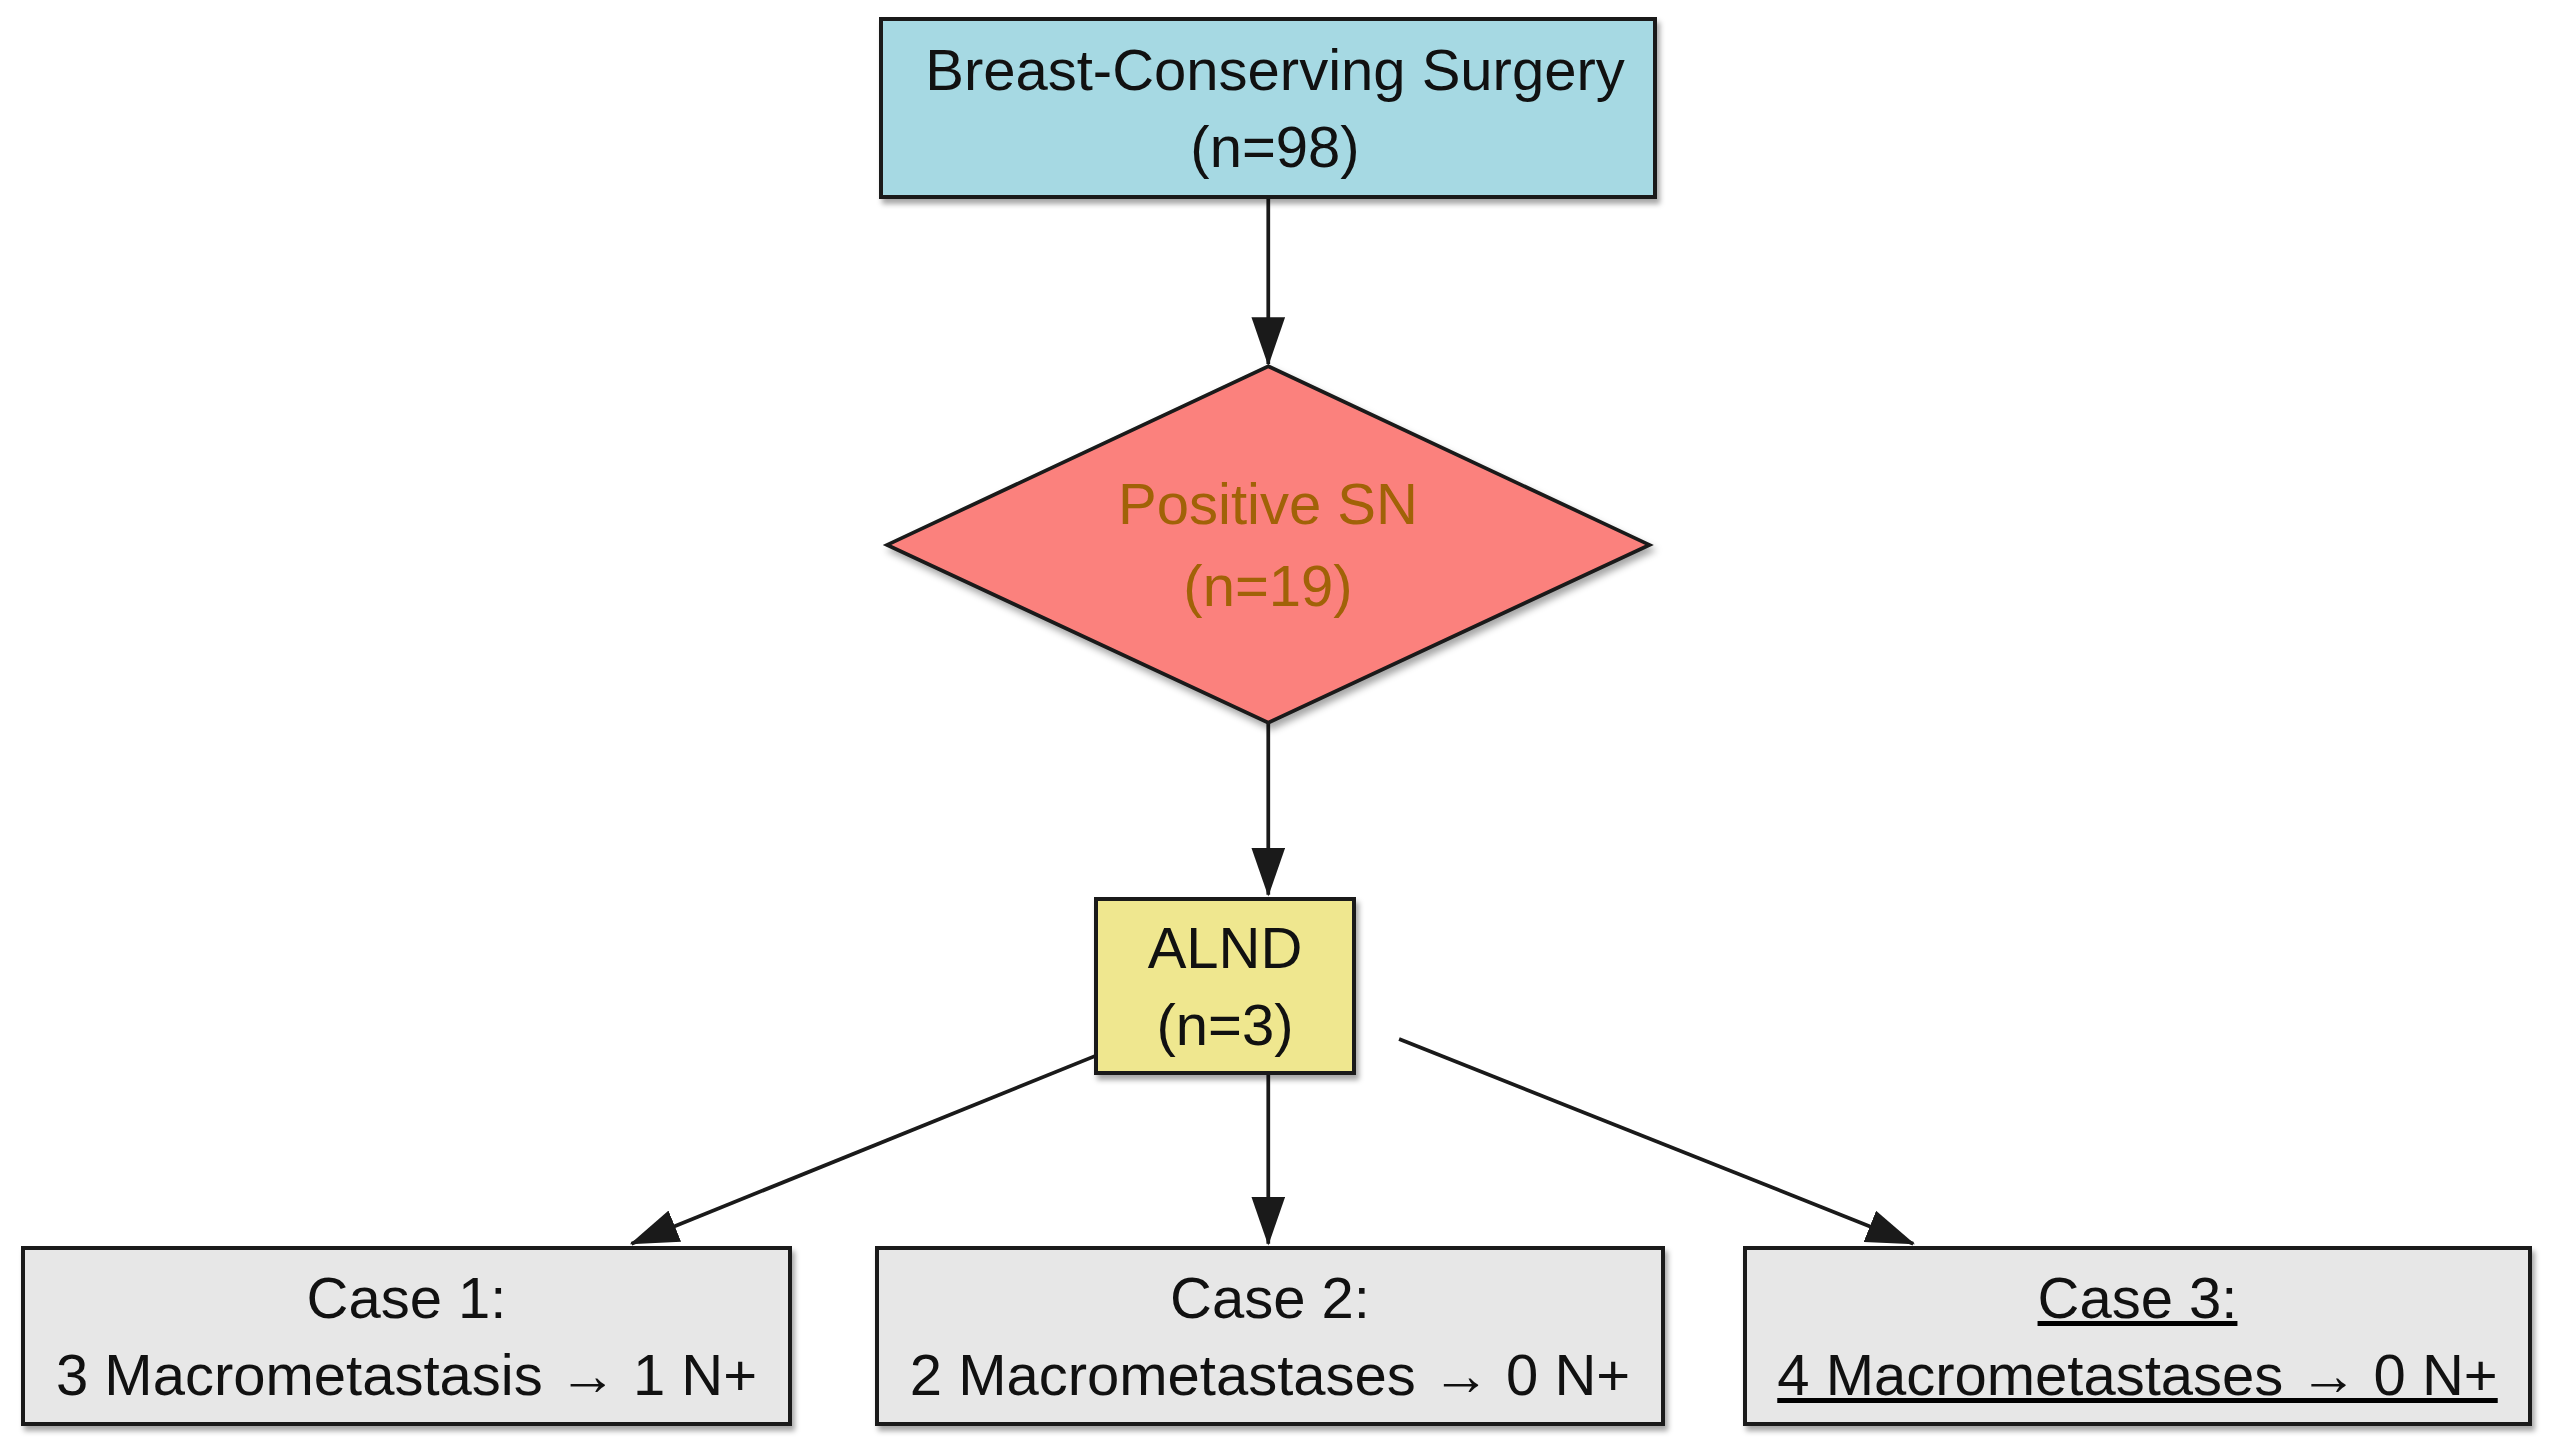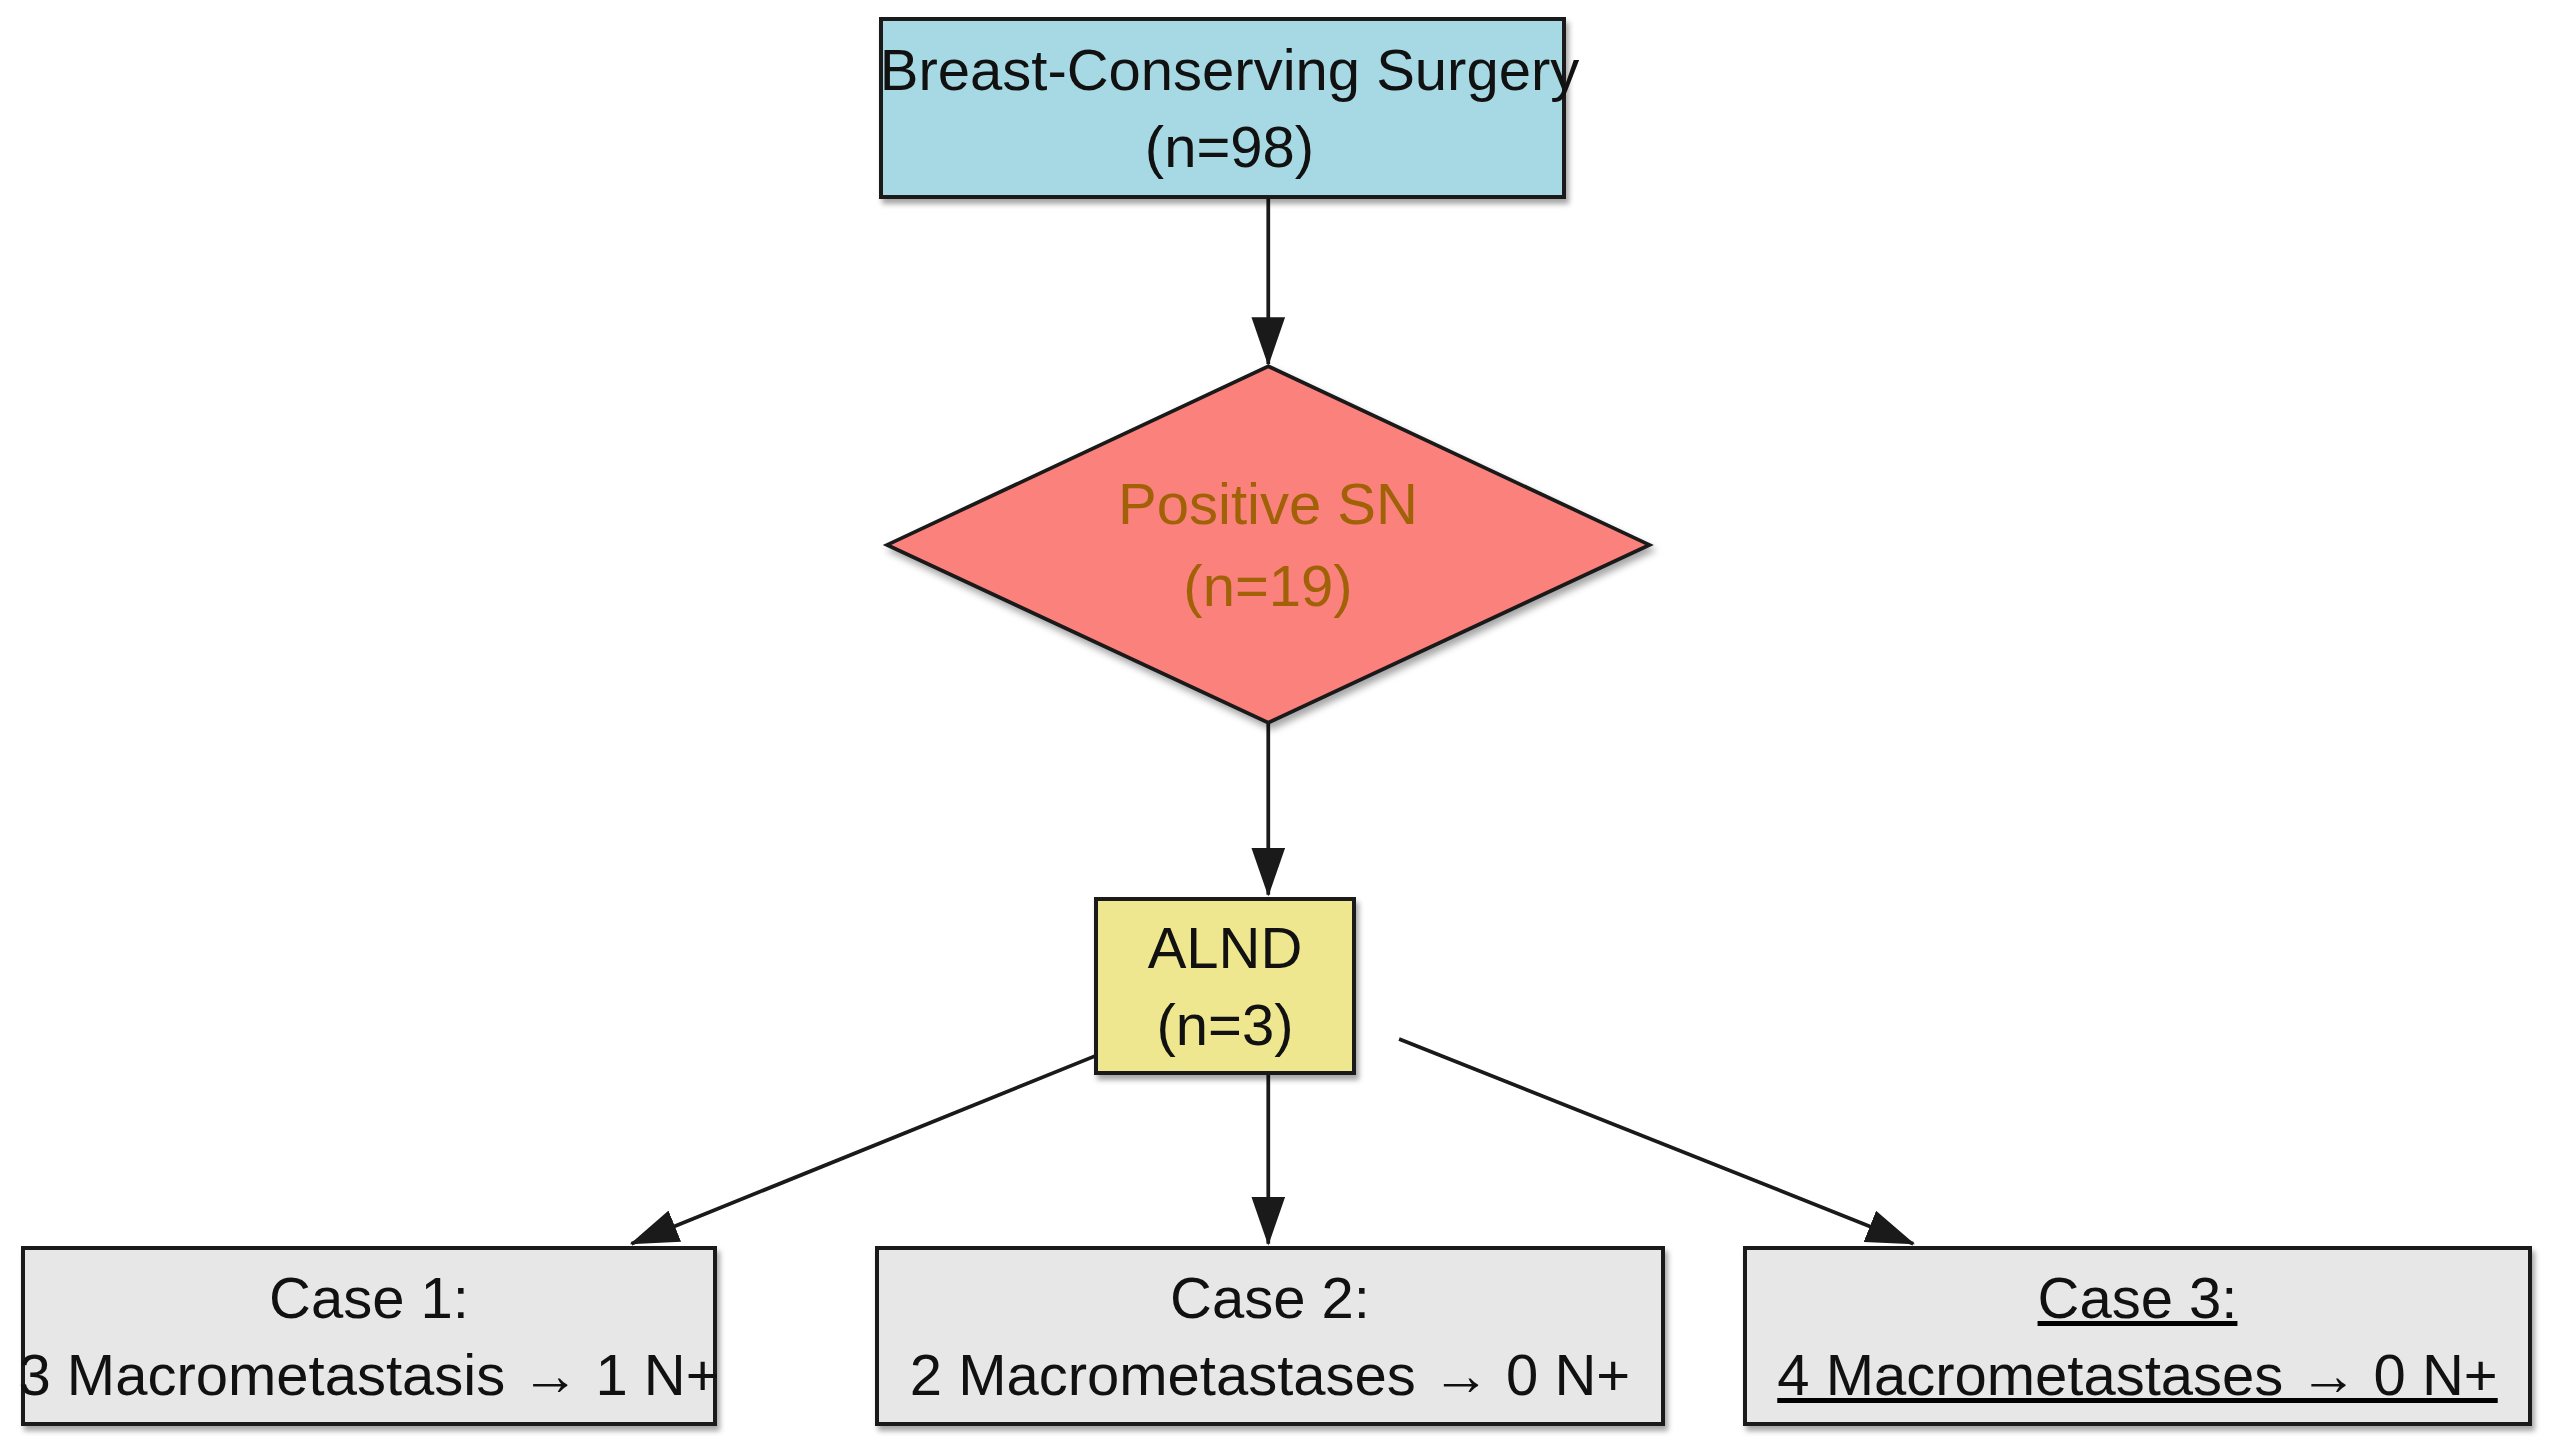--- a/index.html
+++ b/index.html
@@ -52,23 +52,23 @@
     z-index: 2;
     background: transparent;
   }
   .diamond-label .line {
     font-size: 58px;
     line-height: 82px;
     color: #a16207;
     white-space: nowrap;
     text-align: center;
   }
-  #node-bcs   { left: 879px; top: 17px;   width: 687px; height: 182px; padding-left: 14px; }
+  #node-bcs   { left: 879px; top: 17px;   width: 778px; height: 182px; padding-left: 14px; }
   #node-alnd  { left: 1094px; top: 897px; width: 262px;  height: 178px; }
-  #node-case1 { left: 21px;   top: 1246px; width: 696px; height: 180px; }
+  #node-case1 { left: 21px;   top: 1246px; width: 771px; height: 180px; }
   #node-case2 { left: 875px; top: 1246px; width: 790px; height: 180px; }
   #node-case3 { left: 1743px; top: 1246px; width: 789px; height: 180px; }
   #label-positive-sn { left: 999px; top: 445px; width: 538px; height: 199px; }
   .edge { stroke: #1a1a1a; stroke-width: 5; fill: none; }
   .diamond-shape {
     stroke: #1a1a1a;
     stroke-width: 5;
     filter: drop-shadow(4px 7px 5px rgba(0,0,0,0.35));
   }
 </style>

